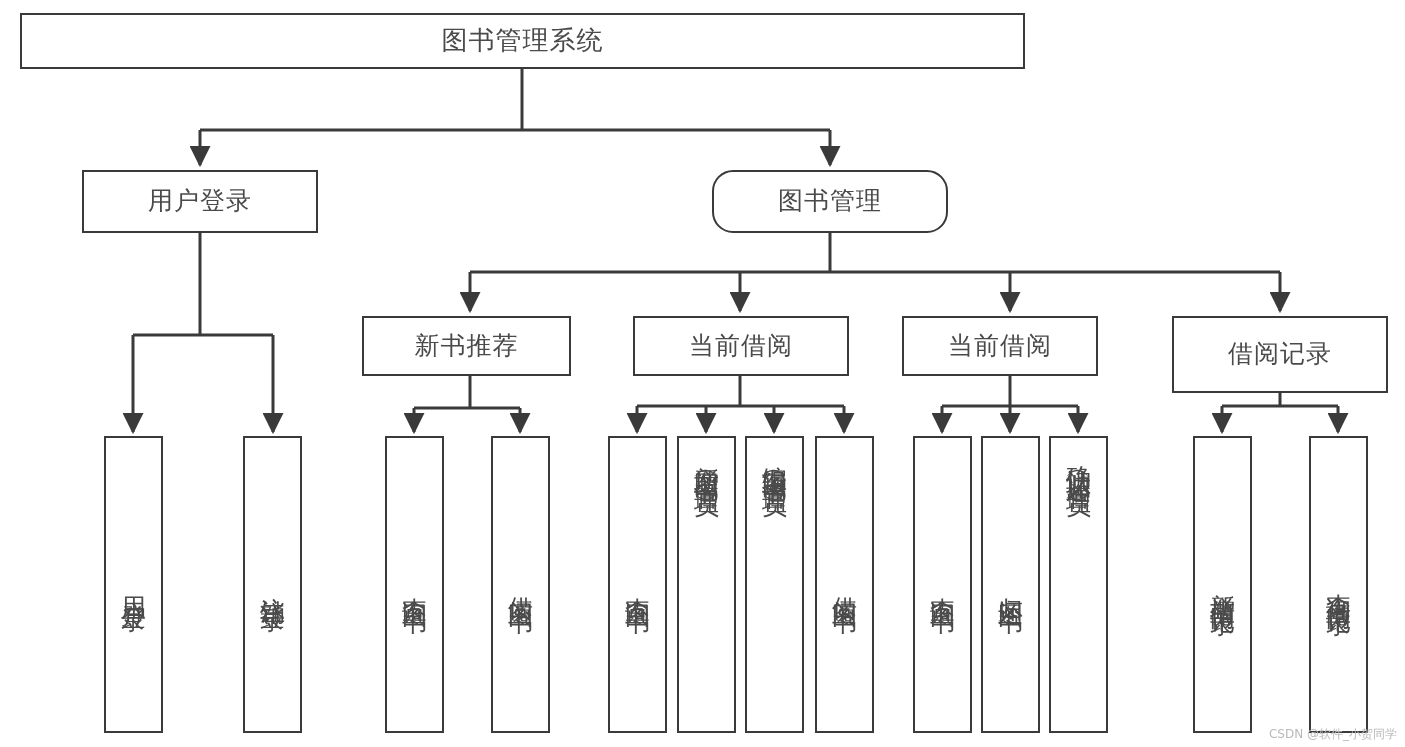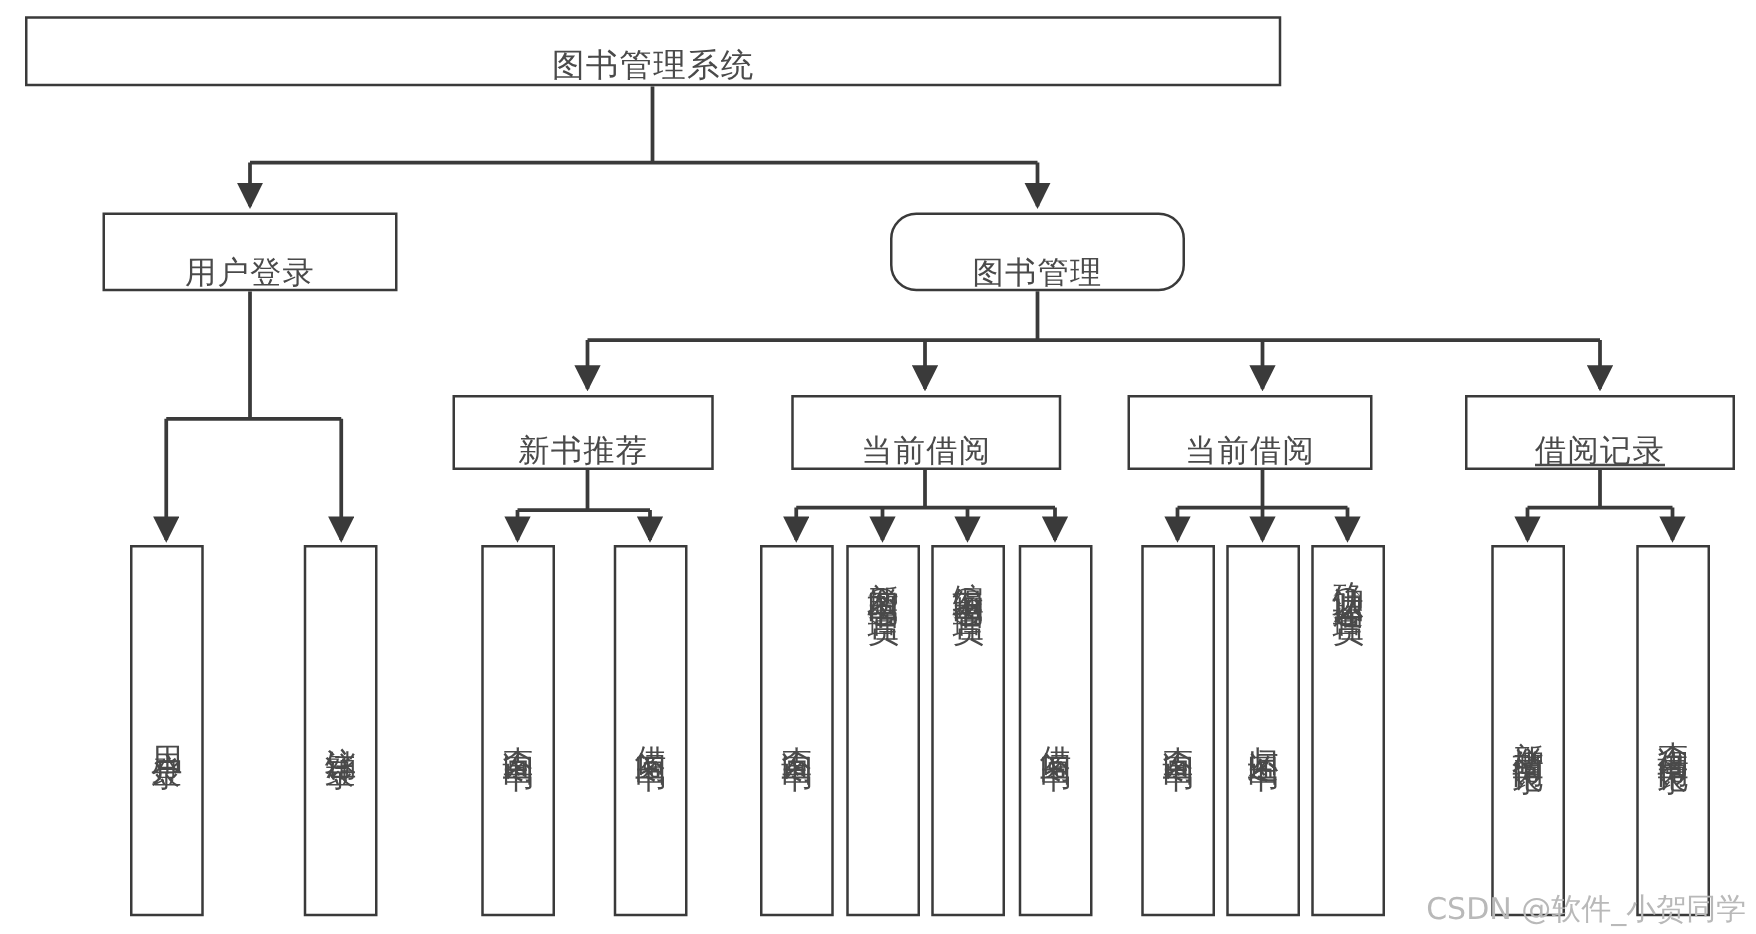--- a/index.html
+++ b/index.html
@@ -10,21 +10,21 @@
   }
   #diagram-root{position:relative;width:1405px;height:747px;}
   svg#wires{position:absolute;left:0;top:0;width:1405px;height:747px;}
 
   .node{
     position:absolute;
     box-sizing:border-box;
     background:#ffffff;
     border:2px solid #3a3a3a;
     display:flex;
-    align-items:flex-end;
+    align-items:center;
     justify-content:center;
     color:#4a4a4a;
   }
   .node .label{
     display:block;
     text-align:center;
     color:#4a4a4a;
     line-height:1.05;
   }
 
@@ -50,21 +50,21 @@
     line-height:1.0;
     white-space:nowrap;
   }
   .node.vert.mid .label{margin-top:auto;margin-bottom:auto;}
   .node.vert.top .label{margin-top:8px;}
 
   #watermark{
     position:absolute;
     right:8px;
     bottom:4px;
-    font-size:24px;
+    font-size:12px;
     color:#b9b9b9;
     white-space:nowrap;
     font-family:"DejaVu Sans","Liberation Sans",sans-serif;
     pointer-events:none;
   }
 </style>
 </head>
 <body>
 
 <div id="diagram-root">
@@ -137,21 +137,21 @@
   </div>
 
   <div class="node horiz" style="left:633px;top:316px;width:216px;height:60px;">
     <span class="label">当前借阅</span>
   </div>
 
   <div class="node horiz" style="left:902px;top:316px;width:196px;height:60px;">
     <span class="label">当前借阅</span>
   </div>
 
-  <div class="node horiz" style="left:1172px;top:316px;width:216px;height:60px;text-decoration:underline;">
+  <div class="node horiz" style="left:1172px;top:316px;width:216px;height:77px;">
     <span class="label">借阅记录</span>
   </div>
 
   <div class="node vert mid" style="left:104px;top:436px;width:59px;height:297px;">
     <span class="label">用户登录</span>
   </div>
 
   <div class="node vert mid" style="left:243px;top:436px;width:59px;height:297px;">
     <span class="label">注销登录</span>
   </div>

